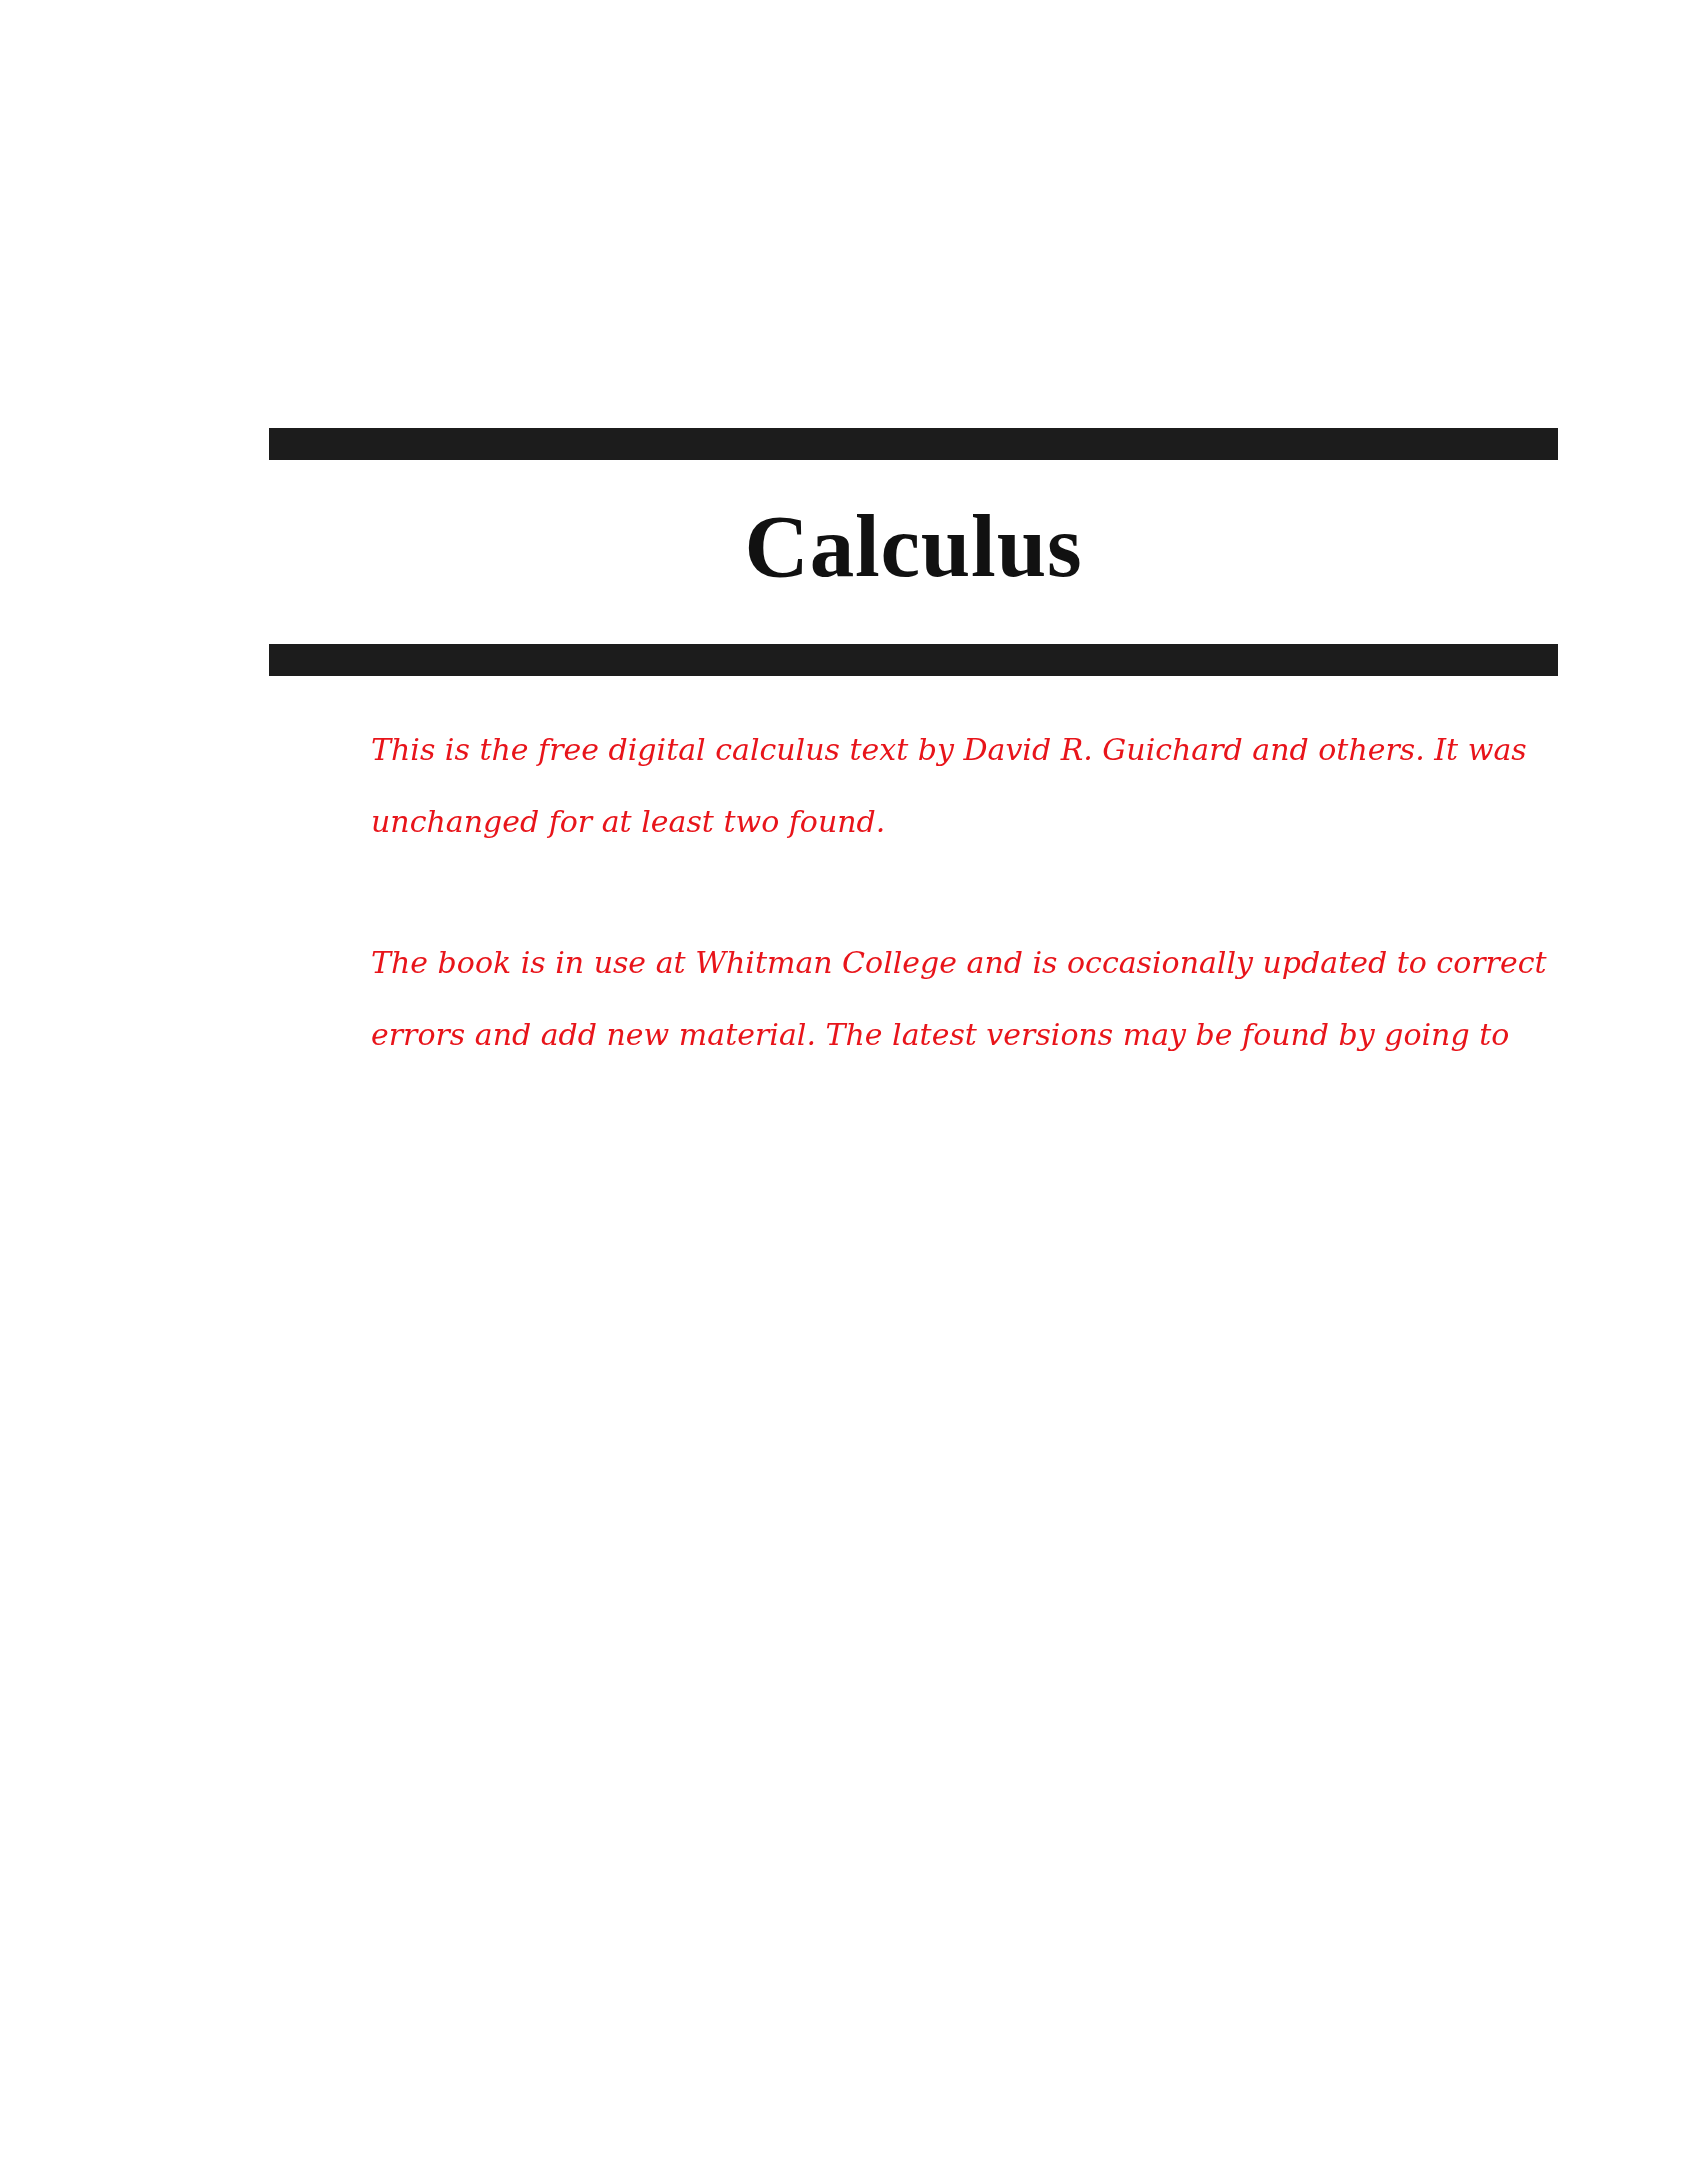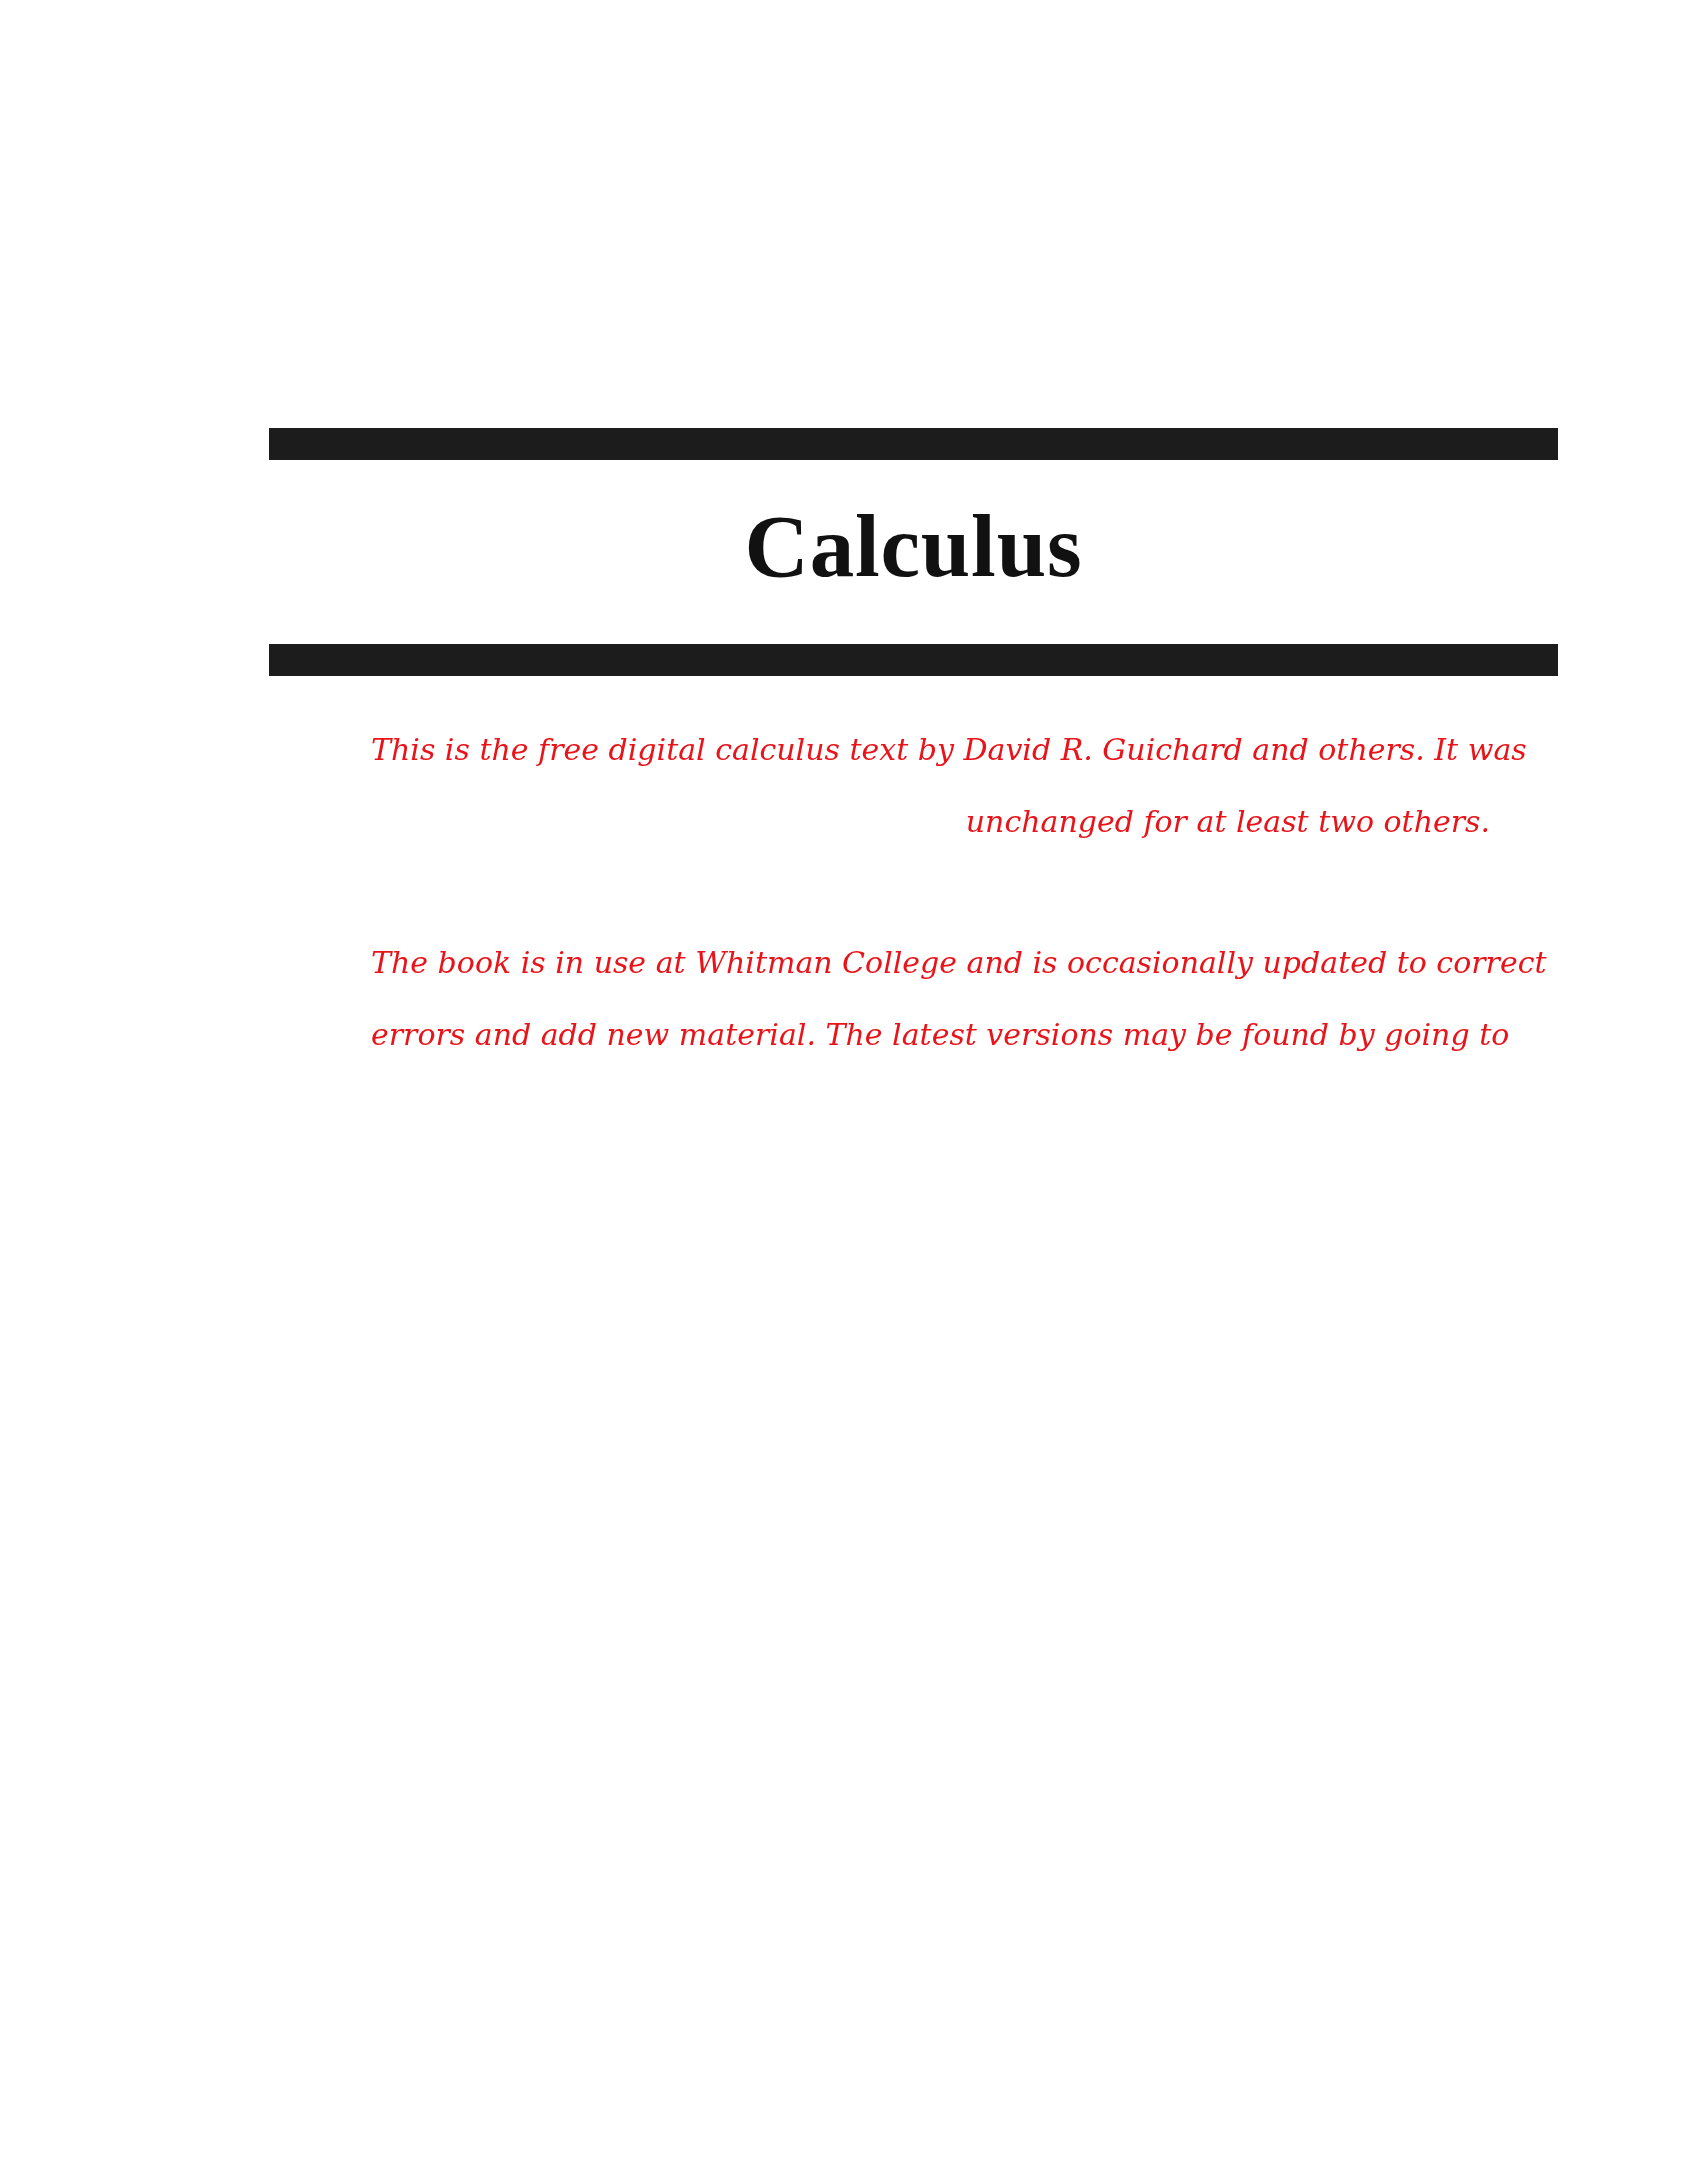--- a/index.html
+++ b/index.html
@@ -42,21 +42,20 @@
   .intro{
     position:absolute;
     left:291px;
     top:650px;
     width:1215px;
     color:var(--red);
     font-family:"DejaVu Serif", serif;
     font-style:italic;
     font-size:30px;
     line-height:40px;
-    text-align:right;
   }
   .intro .para + .para{
     margin-top:37px;
   }
   .intro .tline{
     white-space:nowrap;
   }
 </style>
 </head>
 <body>
@@ -65,21 +64,21 @@
 
   <div class="rule rule-top"></div>
 
   <div class="book-title">Calculus</div>
 
   <div class="rule rule-bottom"></div>
 
   <div class="intro">
     <div class="para">
       <div class="tline">This is the free digital calculus text by David R. Guichard and others. It was</div>
-      <div class="tline">unchanged for at least two others.</div>
+      <div class="tline">unchanged for at least two found.</div>
     </div>
     <div class="para">
       <div class="tline">The book is in use at Whitman College and is occasionally updated to correct</div>
       <div class="tline">errors and add new material. The latest versions may be found by going to</div>
     </div>
   </div>
 
 </div>
 
 

